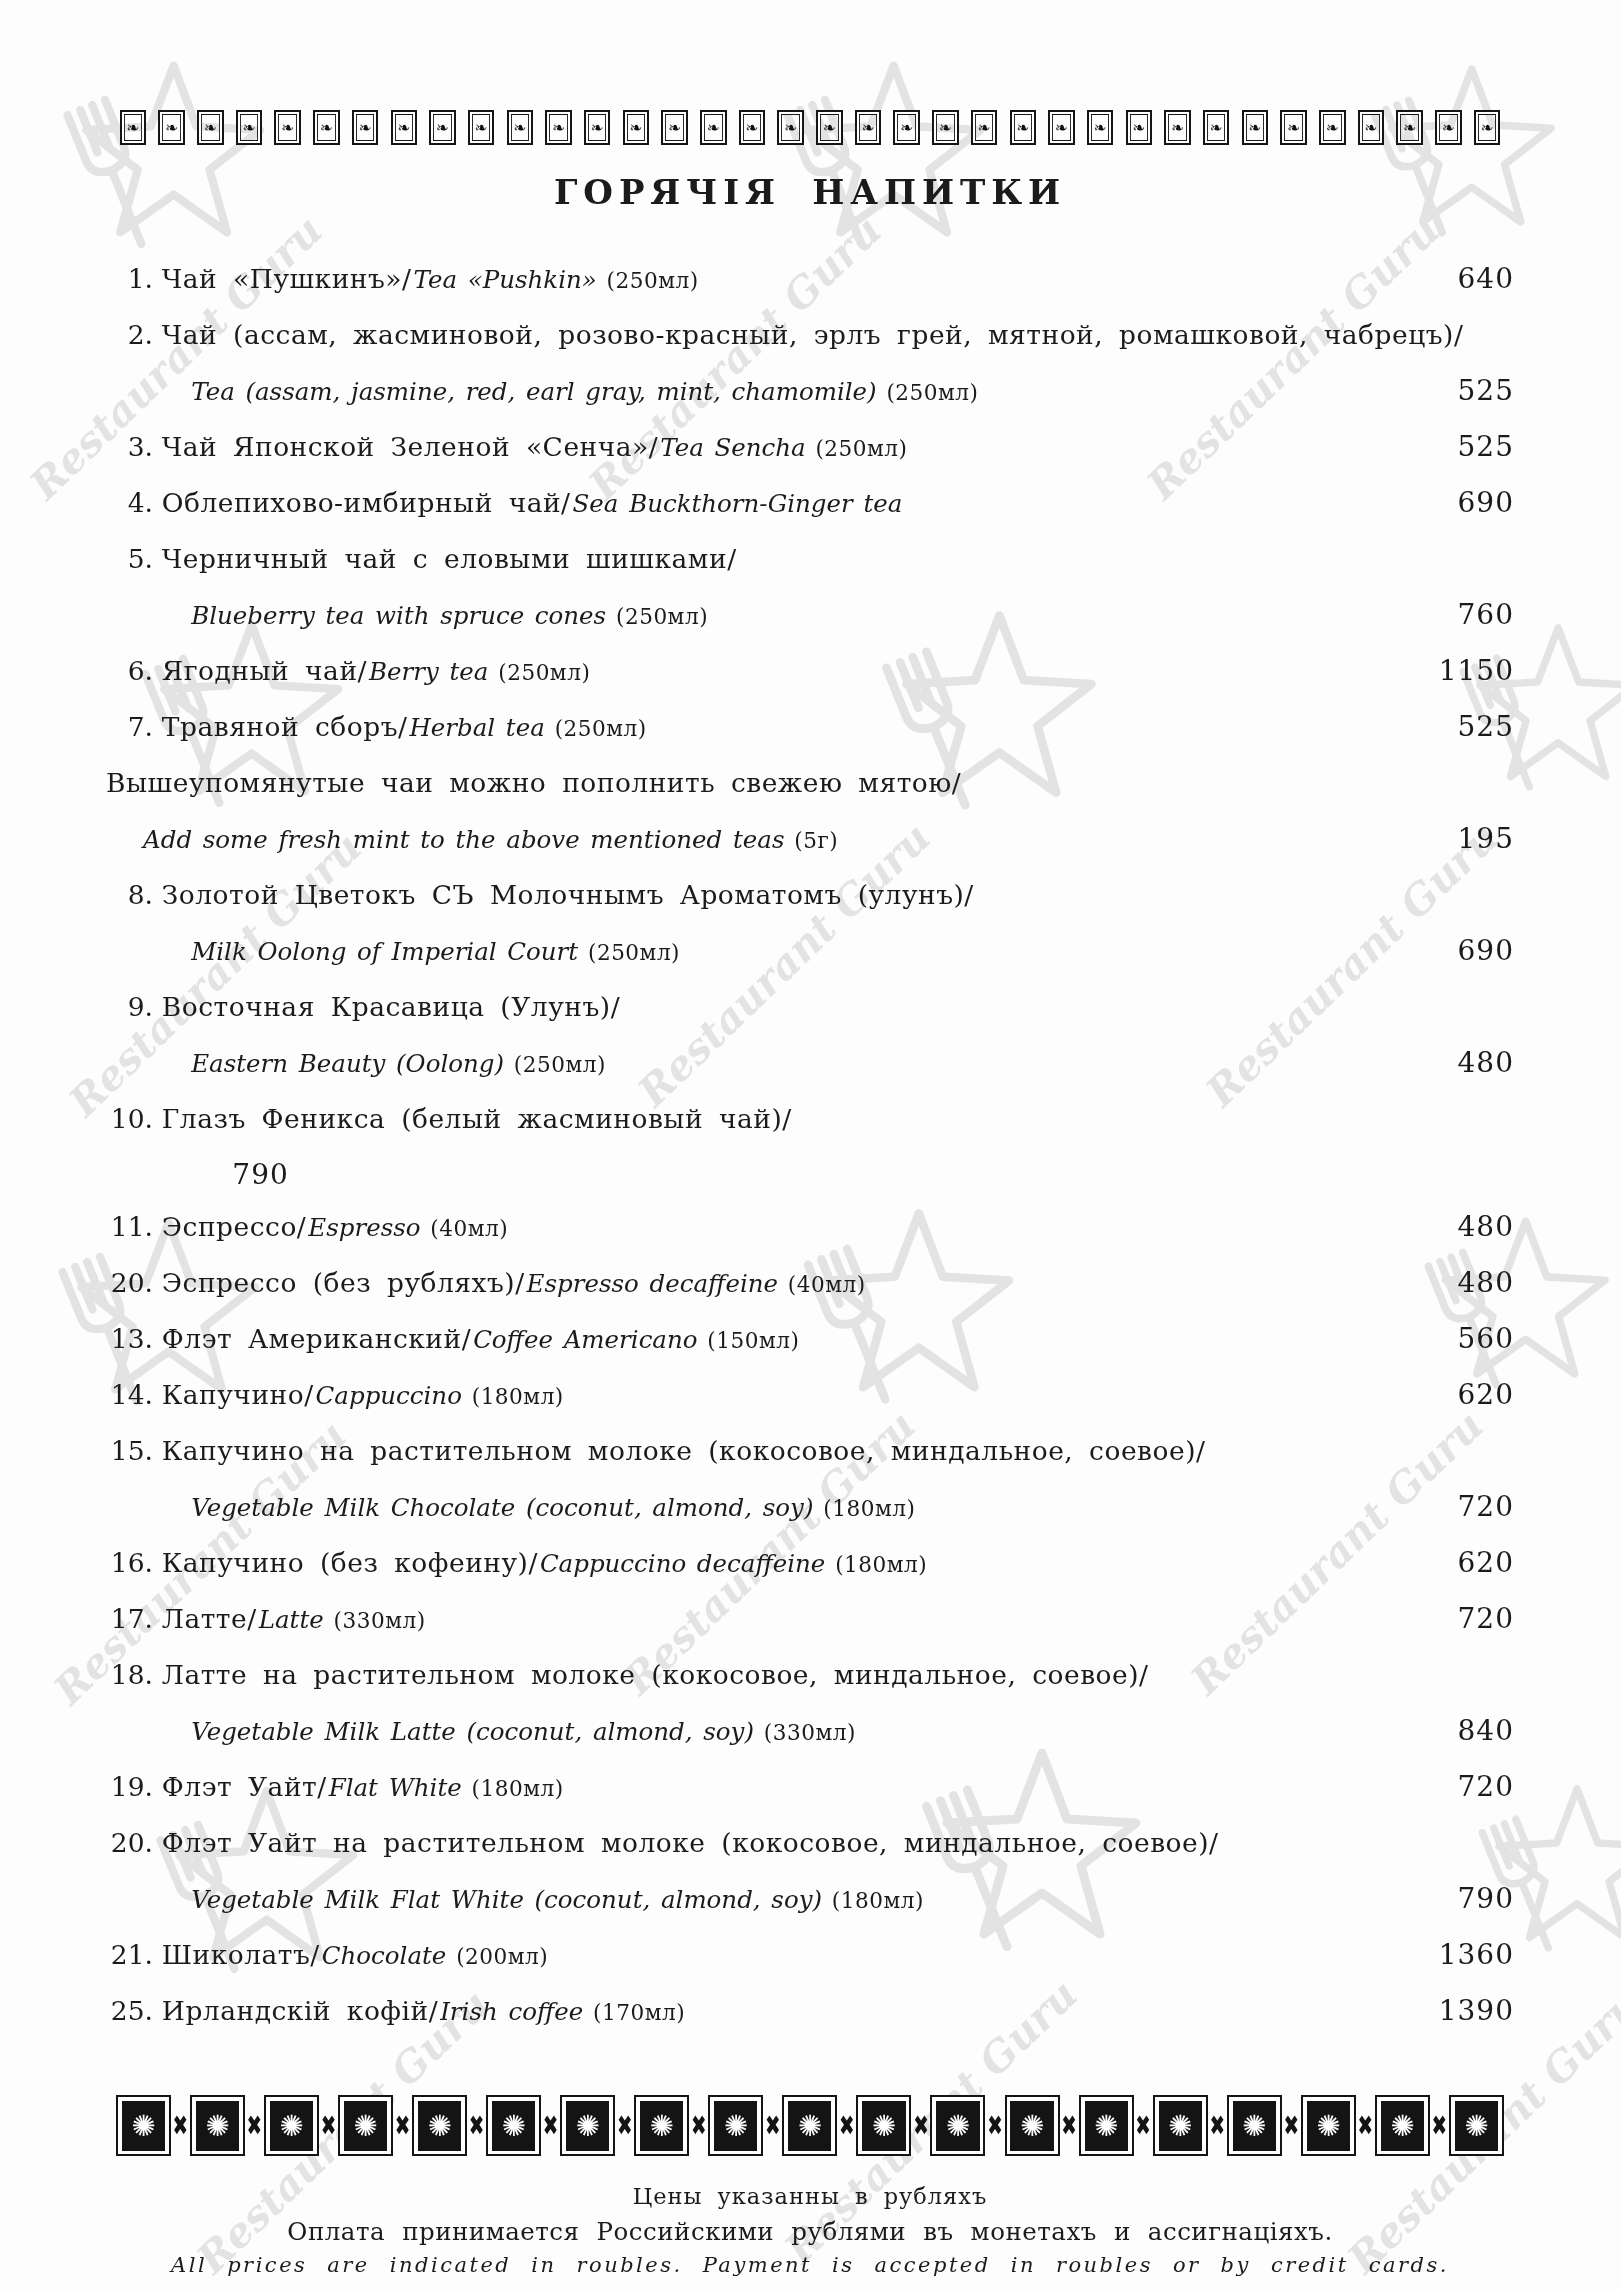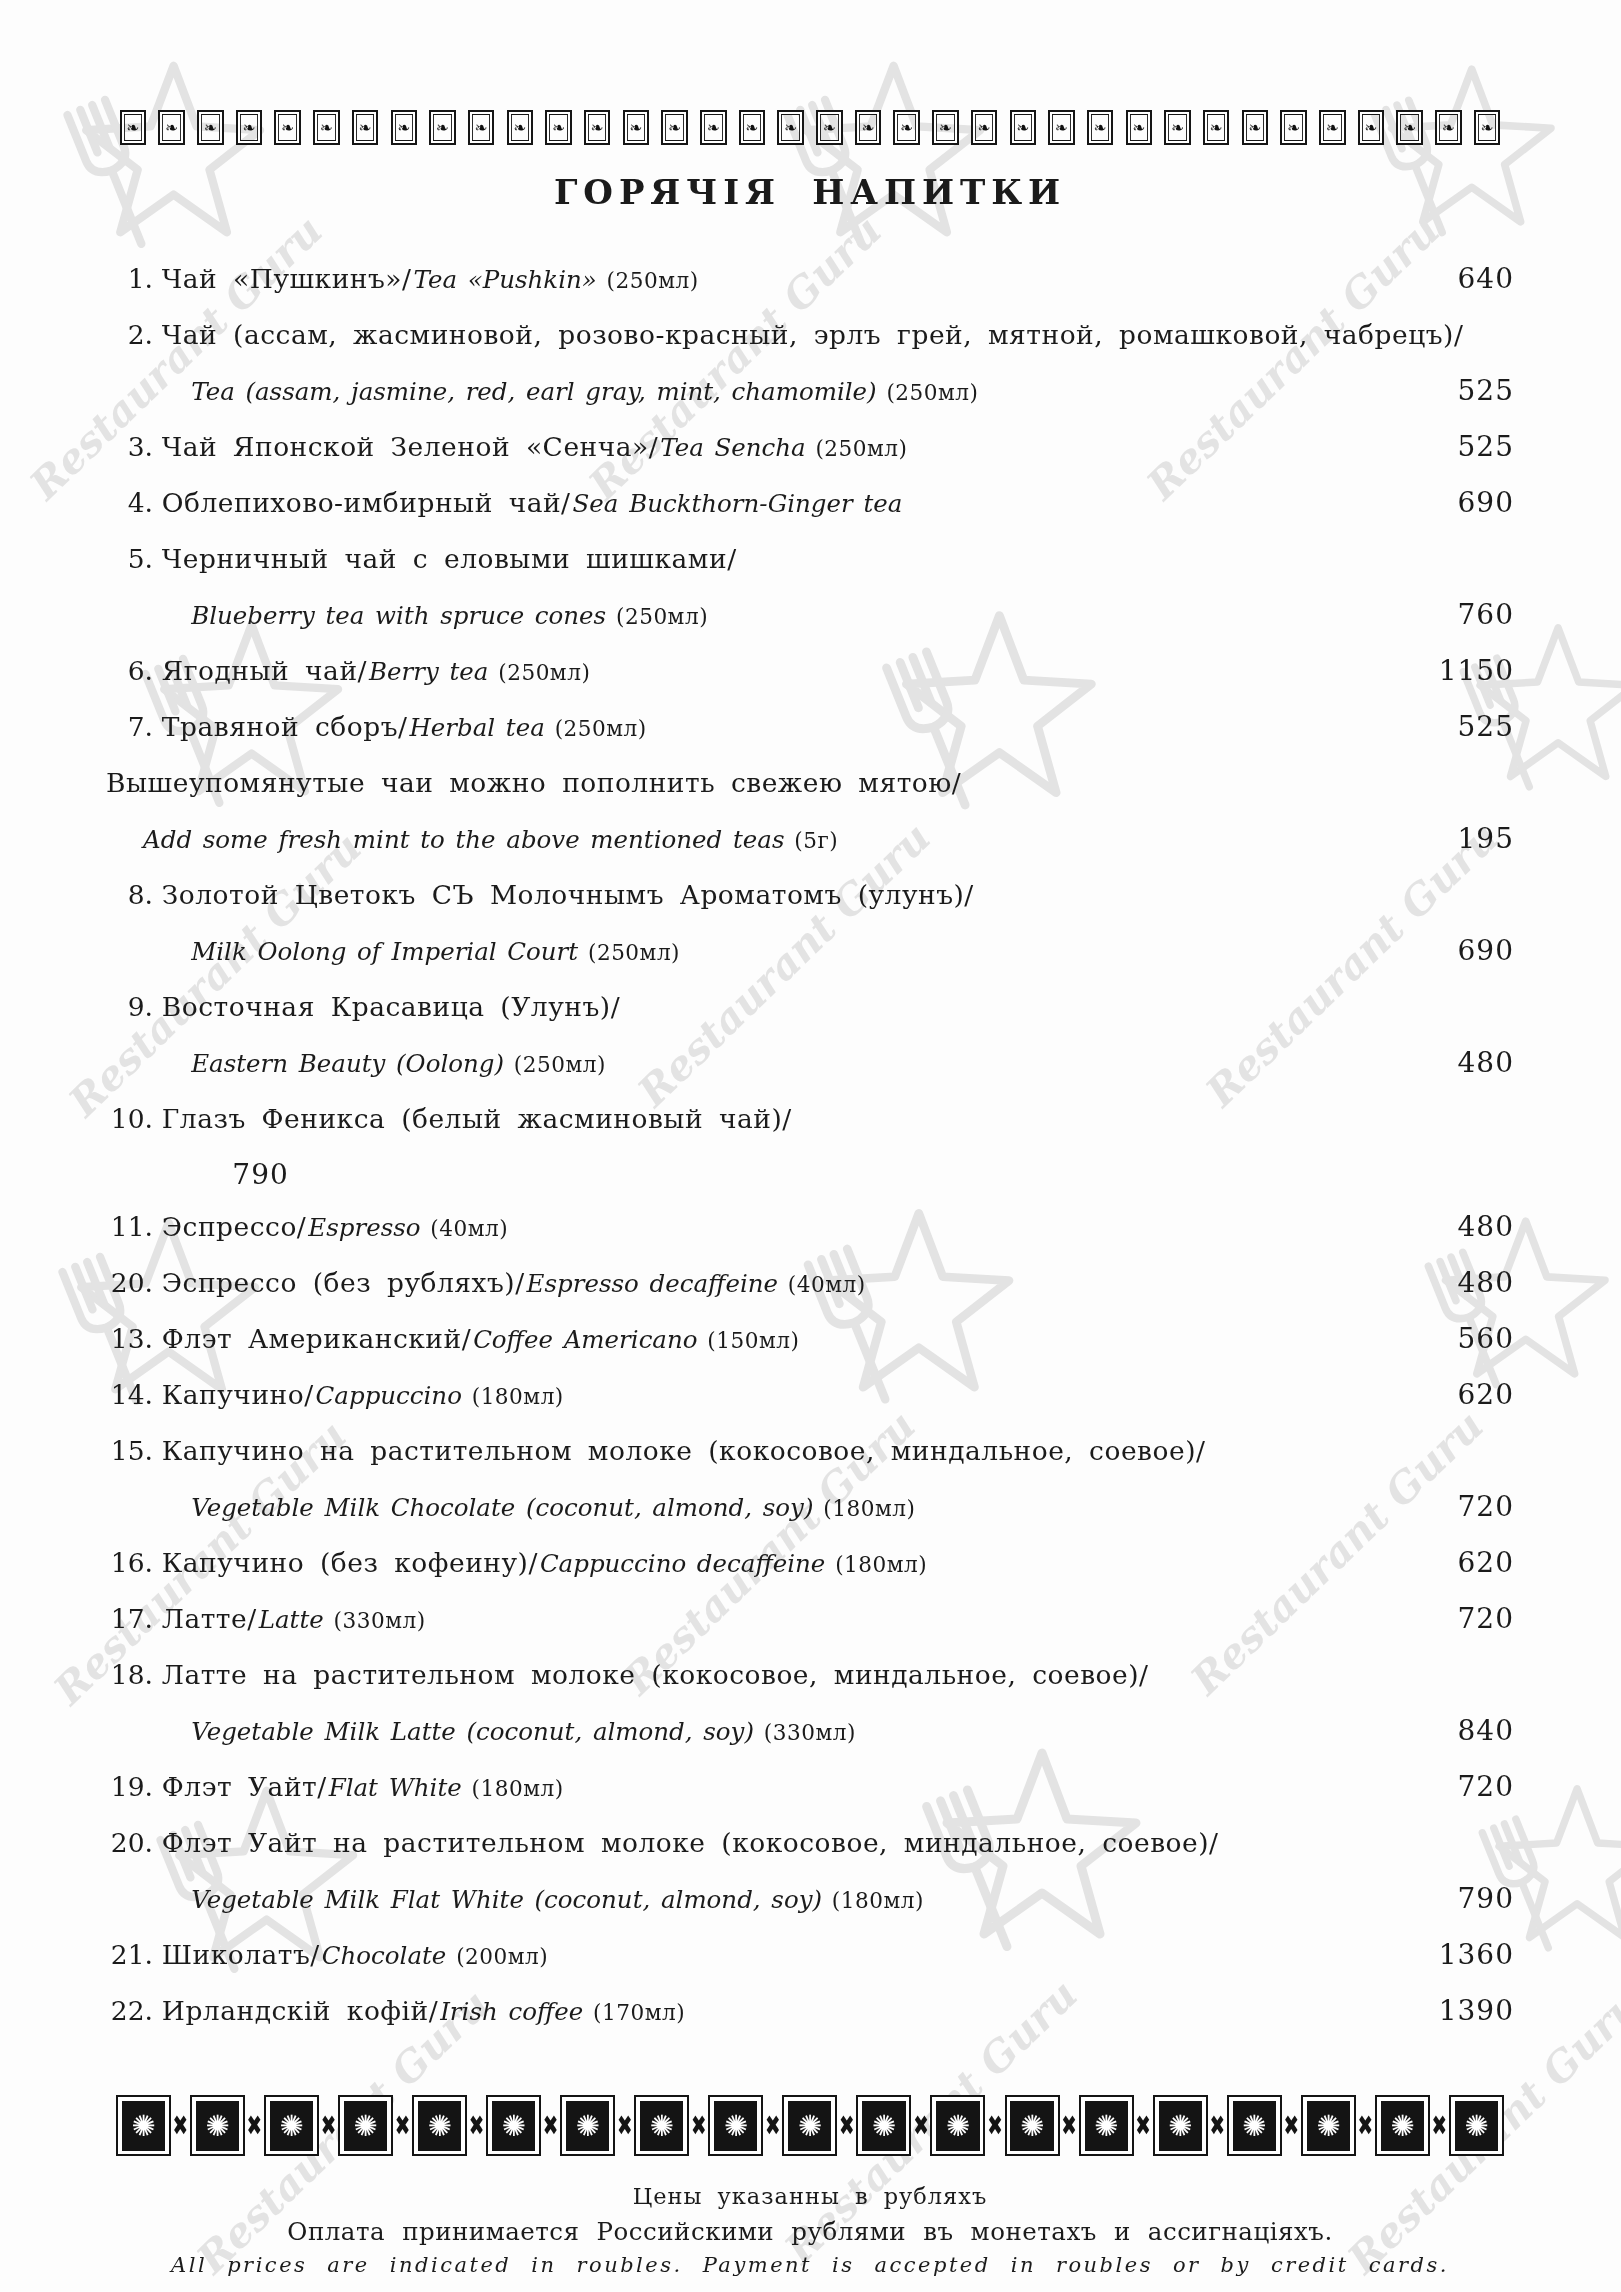--- a/index.html
+++ b/index.html
@@ -497,21 +497,21 @@
     <div class="item">
       <div class="line">
         <span class="num">21.</span>
         <span class="txt"><span class="ru">Шиколатъ/</span><span class="en">Chocolate</span><span class="vol">(200мл)</span></span>
         <span class="price">1360</span>
       </div>
     </div>
 
     <div class="item">
       <div class="line">
-        <span class="num">22.</span>
+        <span class="num">25.</span>
         <span class="txt"><span class="ru">Ирландскій кофій/</span><span class="en">Irish coffee</span><span class="vol">(170мл)</span></span>
         <span class="price">1390</span>
       </div>
     </div>
 
   </div>
 
   <div class="orn-bottom" id="orn-bottom">
       <div class="bcell">
         <div class="inner">✺</div>

